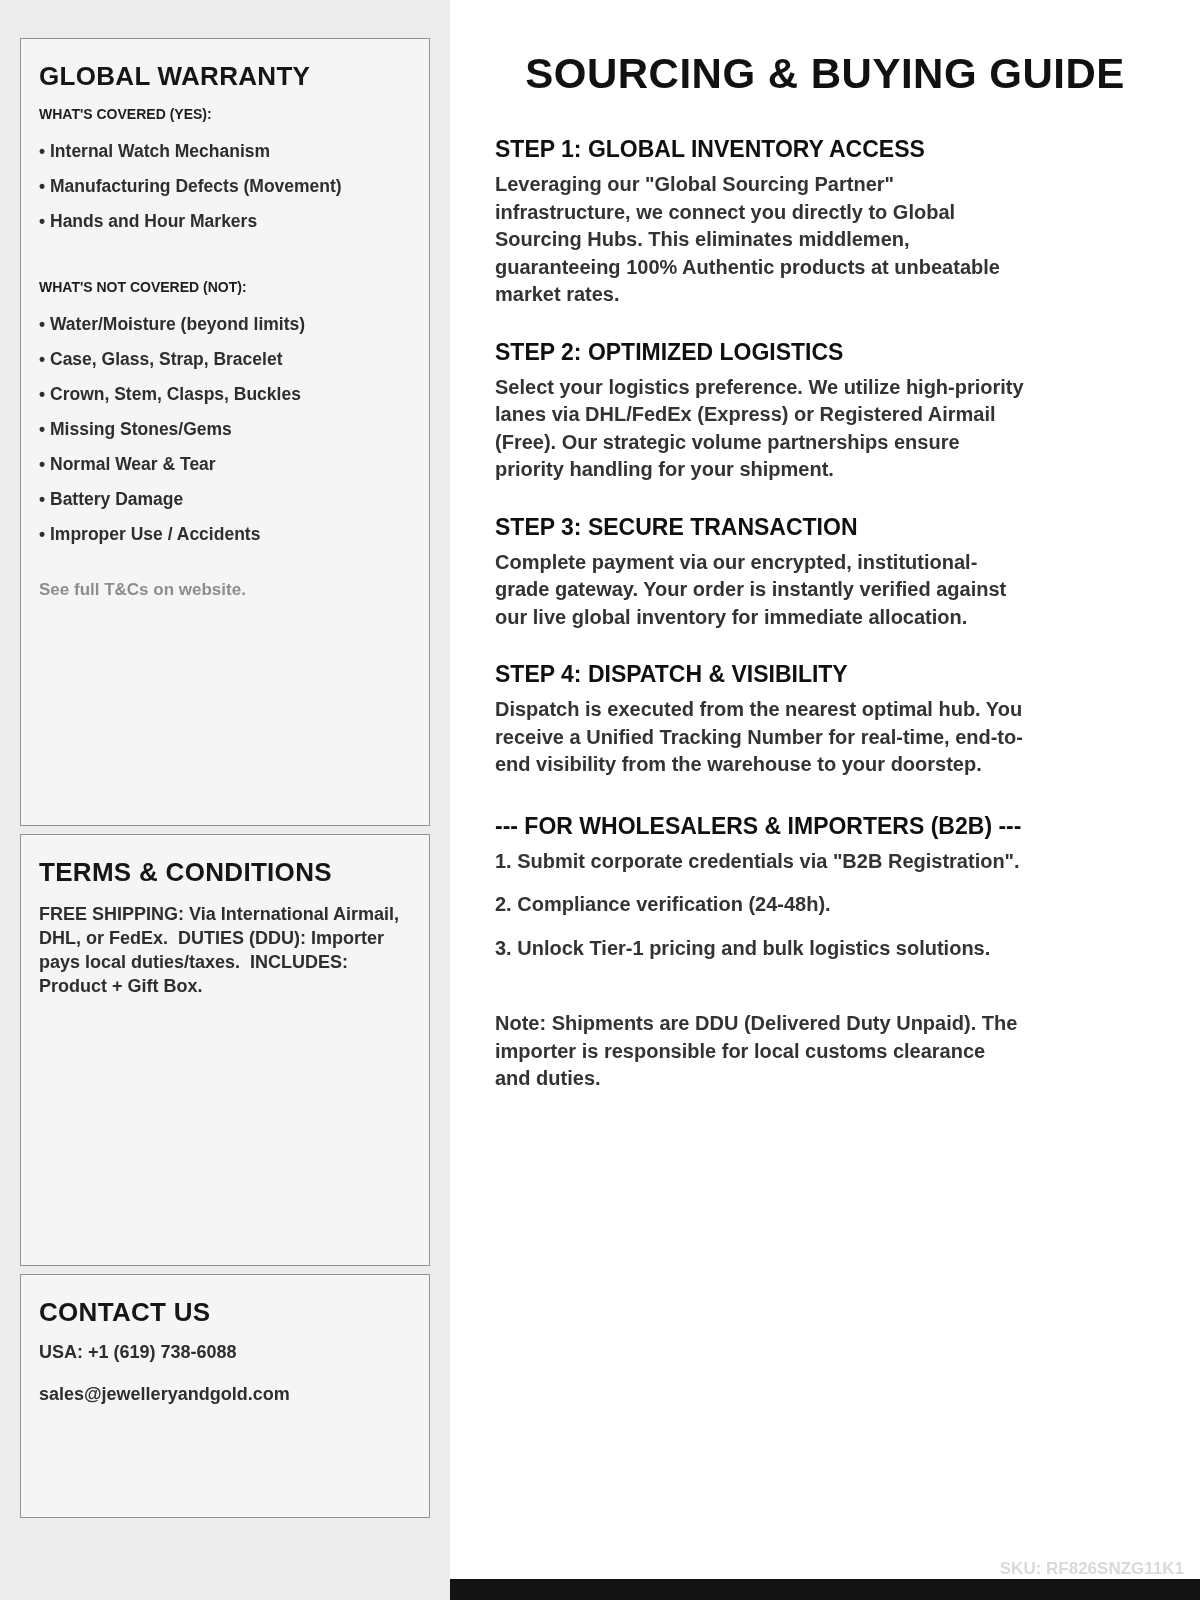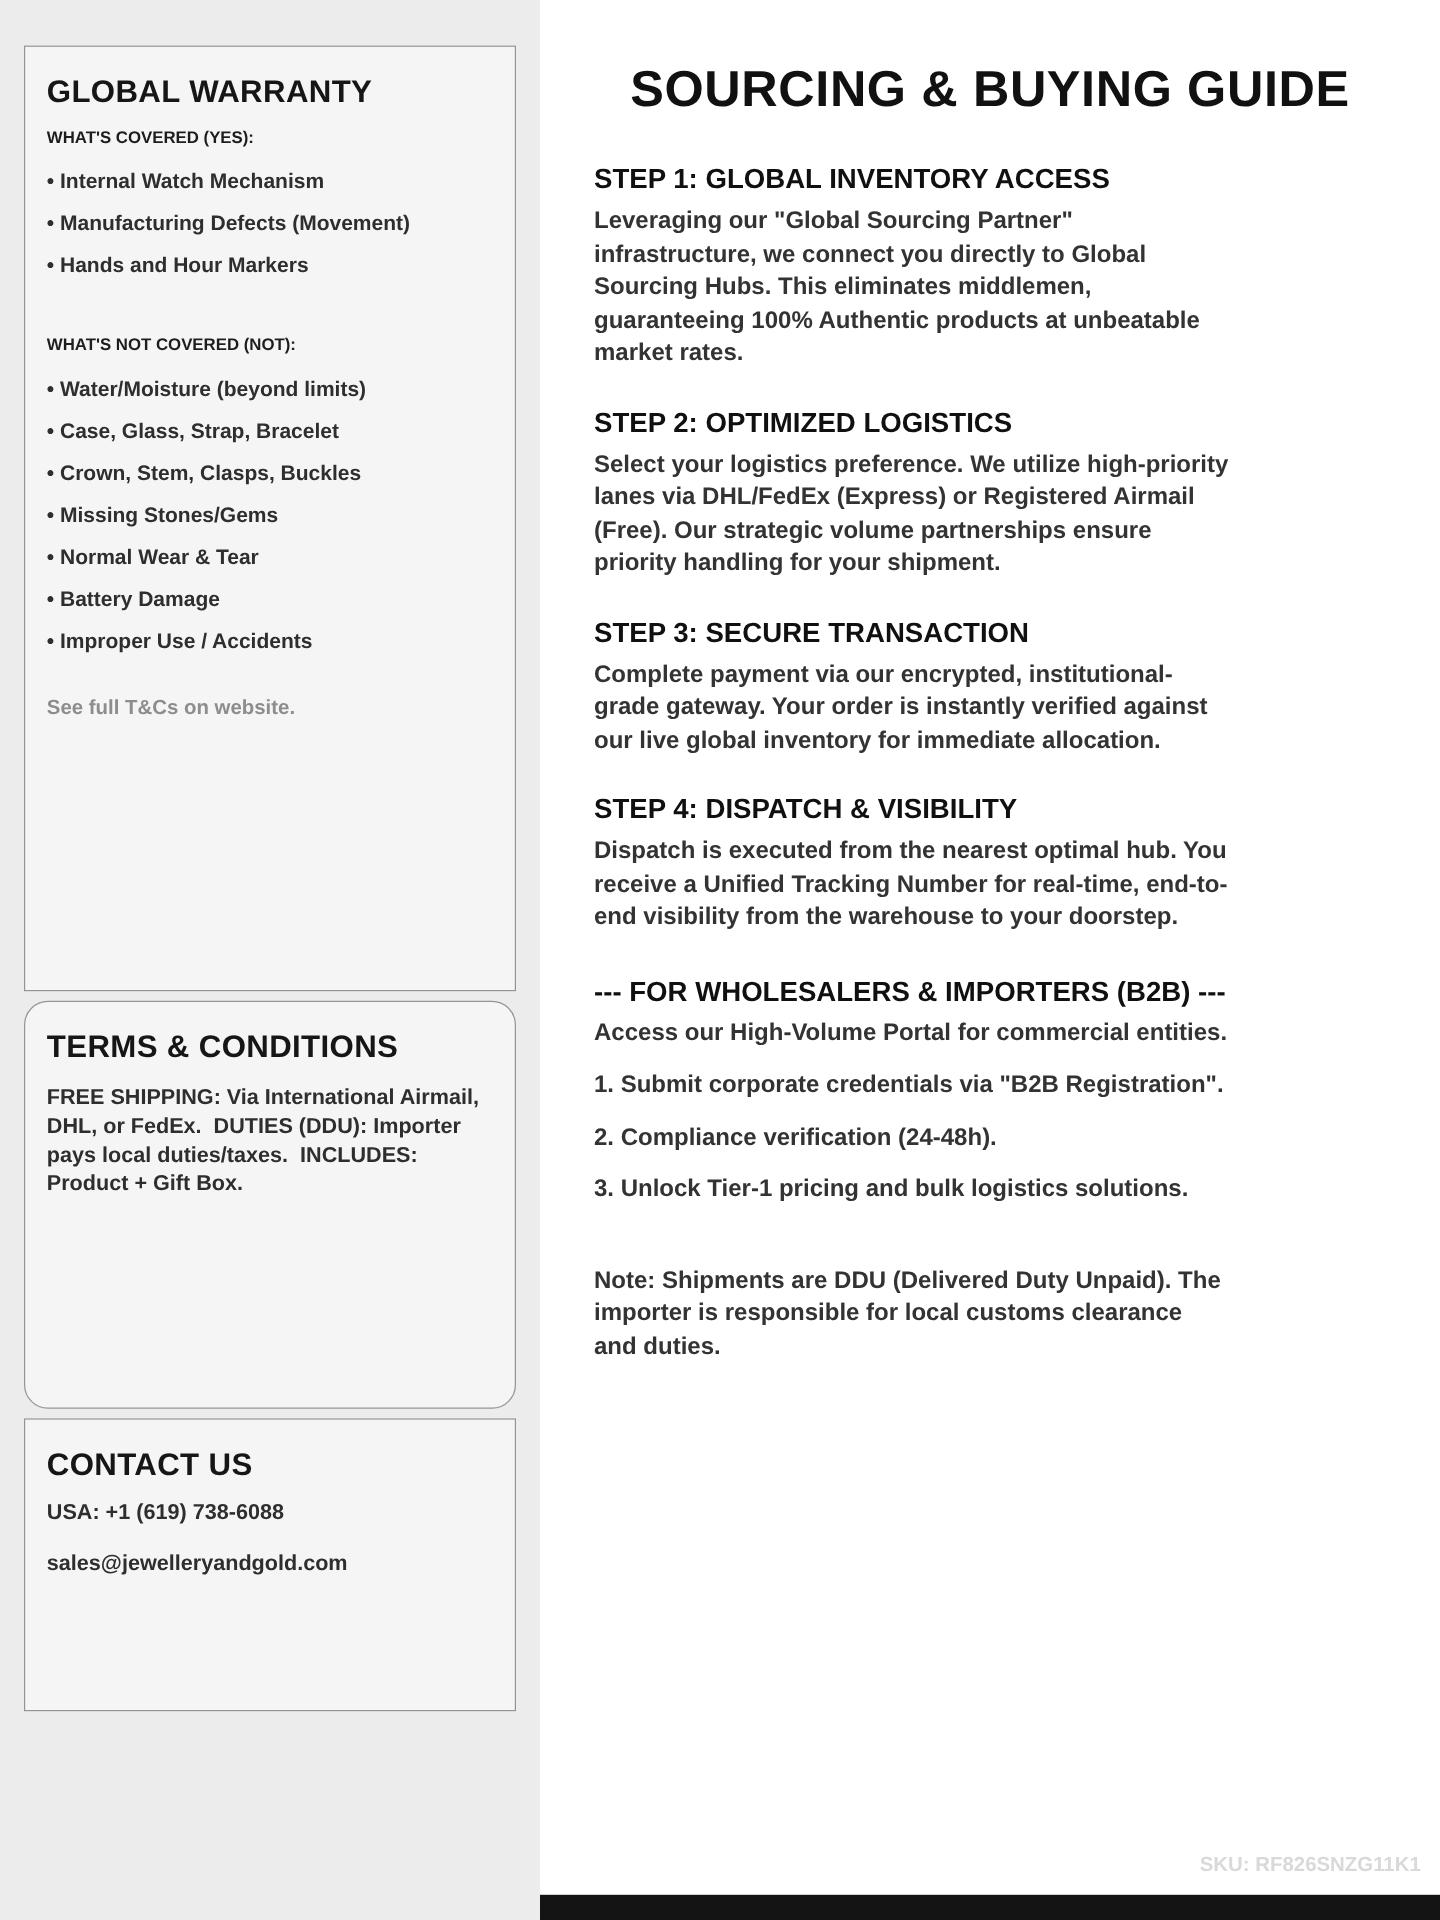--- a/index.html
+++ b/index.html
@@ -19,21 +19,21 @@
     background: #ececec;
     padding: 38px 20px 0 20px;
   }
   .box {
     background: #f5f5f5;
     border: 1px solid #949494;
     padding: 22px 18px;
     margin-bottom: 8px;
   }
   .box-warranty { height: 788px; }
-  .box-terms   { height: 340px; border-radius: 20px; }
+  .box-terms   { height: 432px; }
   .box-contact { height: 244px; }
   .box-title {
     font-size: 26px;
     font-weight: 800;
     letter-spacing: 0.3px;
     color: #161616;
     margin-bottom: 14px;
   }
   .sub-heading {
     font-size: 14px;
@@ -99,21 +99,21 @@
     line-height: 27.5px;
     max-width: 530px;
   }
   .b2b { margin-top: 34px; }
   .b2b-intro  { margin-bottom: 16px; }
   .b2b-item   { margin-bottom: 16px; }
   .b2b-note   { margin-top: 48px; }
   .sku {
     position: absolute;
     right: 16px;
-    bottom: 36px;
+    bottom: 21px;
     font-size: 17px;
     font-weight: 700;
     color: #d9d9d9;
   }
   .bottom-bar {
     position: absolute;
     left: 0; right: 0; bottom: 0;
     height: 21px;
     background: #141414;
   }
@@ -181,21 +181,20 @@
       <p class="body-text">Complete payment via our encrypted, institutional-grade gateway. Your order is instantly verified against our live global inventory for immediate allocation.</p>
     </section>
 
     <section class="step">
       <h2 class="step-heading">STEP 4: DISPATCH &amp; VISIBILITY</h2>
       <p class="body-text">Dispatch is executed from the nearest optimal hub. You receive a Unified Tracking Number for real-time, end-to-end visibility from the warehouse to your doorstep.</p>
     </section>
 
     <section class="b2b">
       <h2 class="b2b-heading">--- FOR WHOLESALERS &amp; IMPORTERS (B2B) ---</h2>
-      <p class="body-text b2b-intro">Access our High-Volume Portal for commercial entities.</p>
       <p class="body-text b2b-item">1. Submit corporate credentials via "B2B Registration".</p>
       <p class="body-text b2b-item">2. Compliance verification (24-48h).</p>
       <p class="body-text b2b-item">3. Unlock Tier-1 pricing and bulk logistics solutions.</p>
       <p class="body-text b2b-note">Note: Shipments are DDU (Delivered Duty Unpaid). The importer is responsible for local customs clearance and duties.</p>
     </section>
 
     <div class="sku">SKU: RF826SNZG11K1</div>
     <div class="bottom-bar"></div>
 
   </main>

